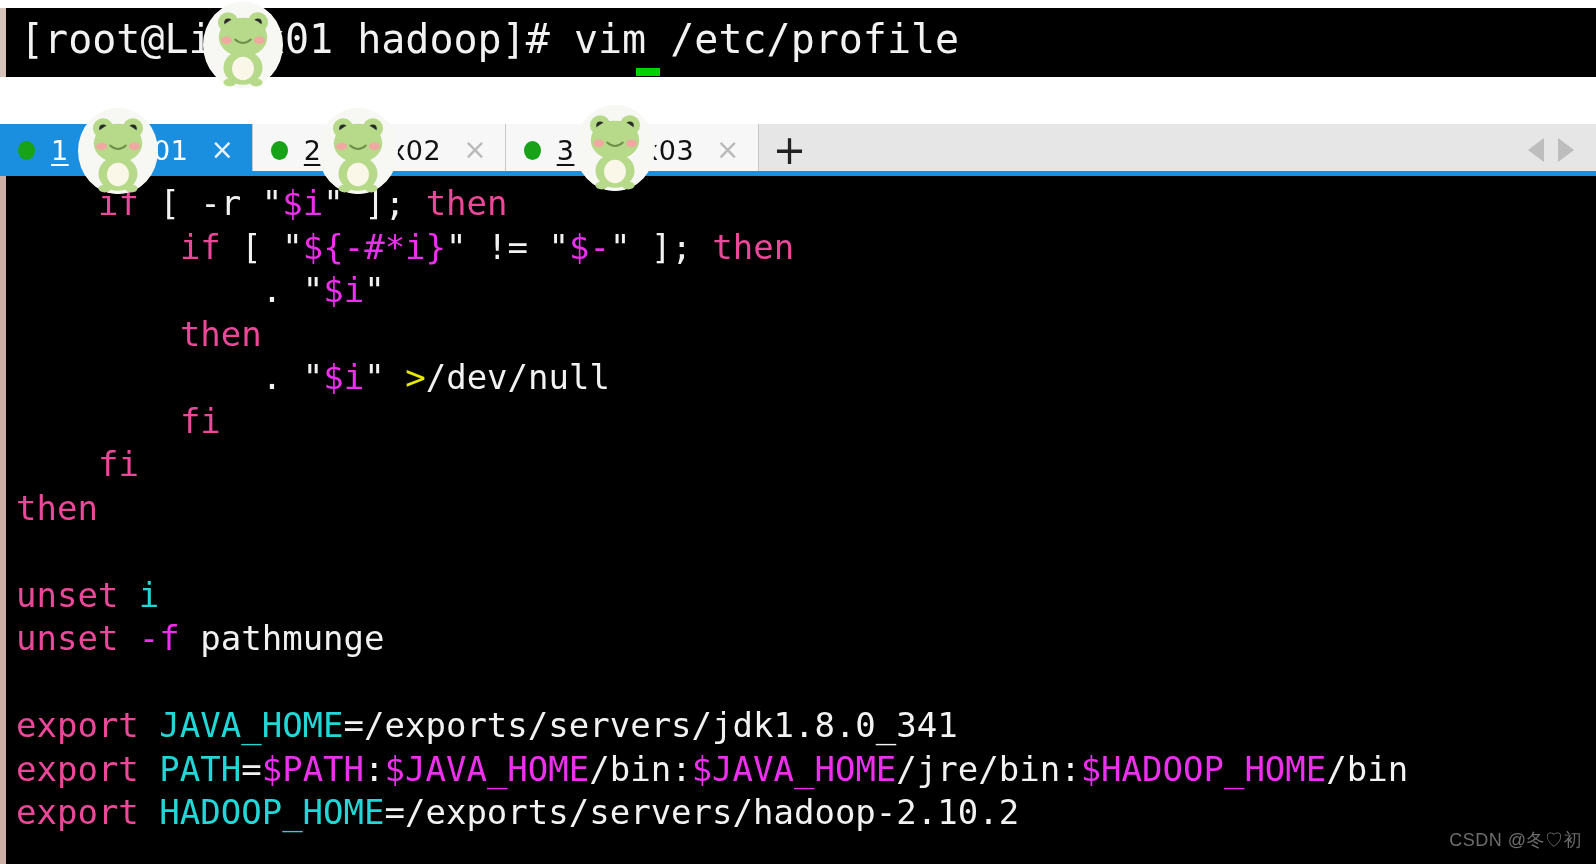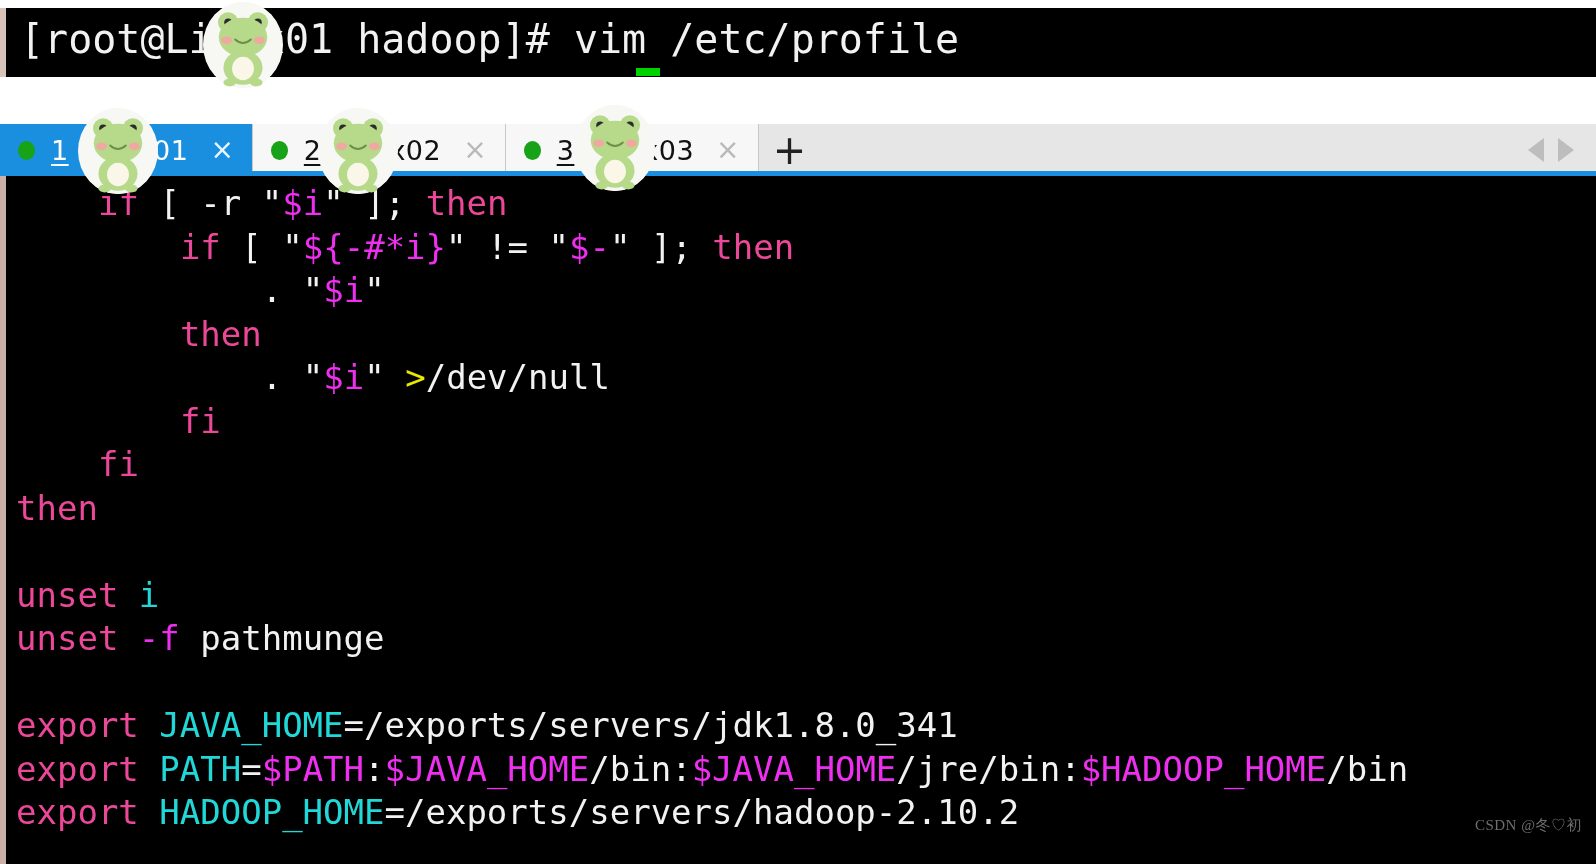--- a/index.html
+++ b/index.html
@@ -168,23 +168,23 @@
   .frog {
     position: absolute;
     border-radius: 50%;
     background: #f7f7f4;
     pointer-events: none;
   }
   .frog svg { display: block; }
   #csdn-watermark {
     position: absolute;
     right: 14px;
-    bottom: 29px;
-    font-family: Liberation Serif, serif;
-    font-size: 15px;
+    bottom: 12px;
+    font-family: Liberation Sans, sans-serif;
+    font-size: 18px;
     color: #6d6d6d;
     letter-spacing: 0.5px;
   }
 </style>
 </head>
 <body>
 
 <div id="prompt-strip">
   <div id="prompt-line">[root@Linux01 hadoop]# vim /etc/profile</div>
   <div id="prompt-cursor"></div>

